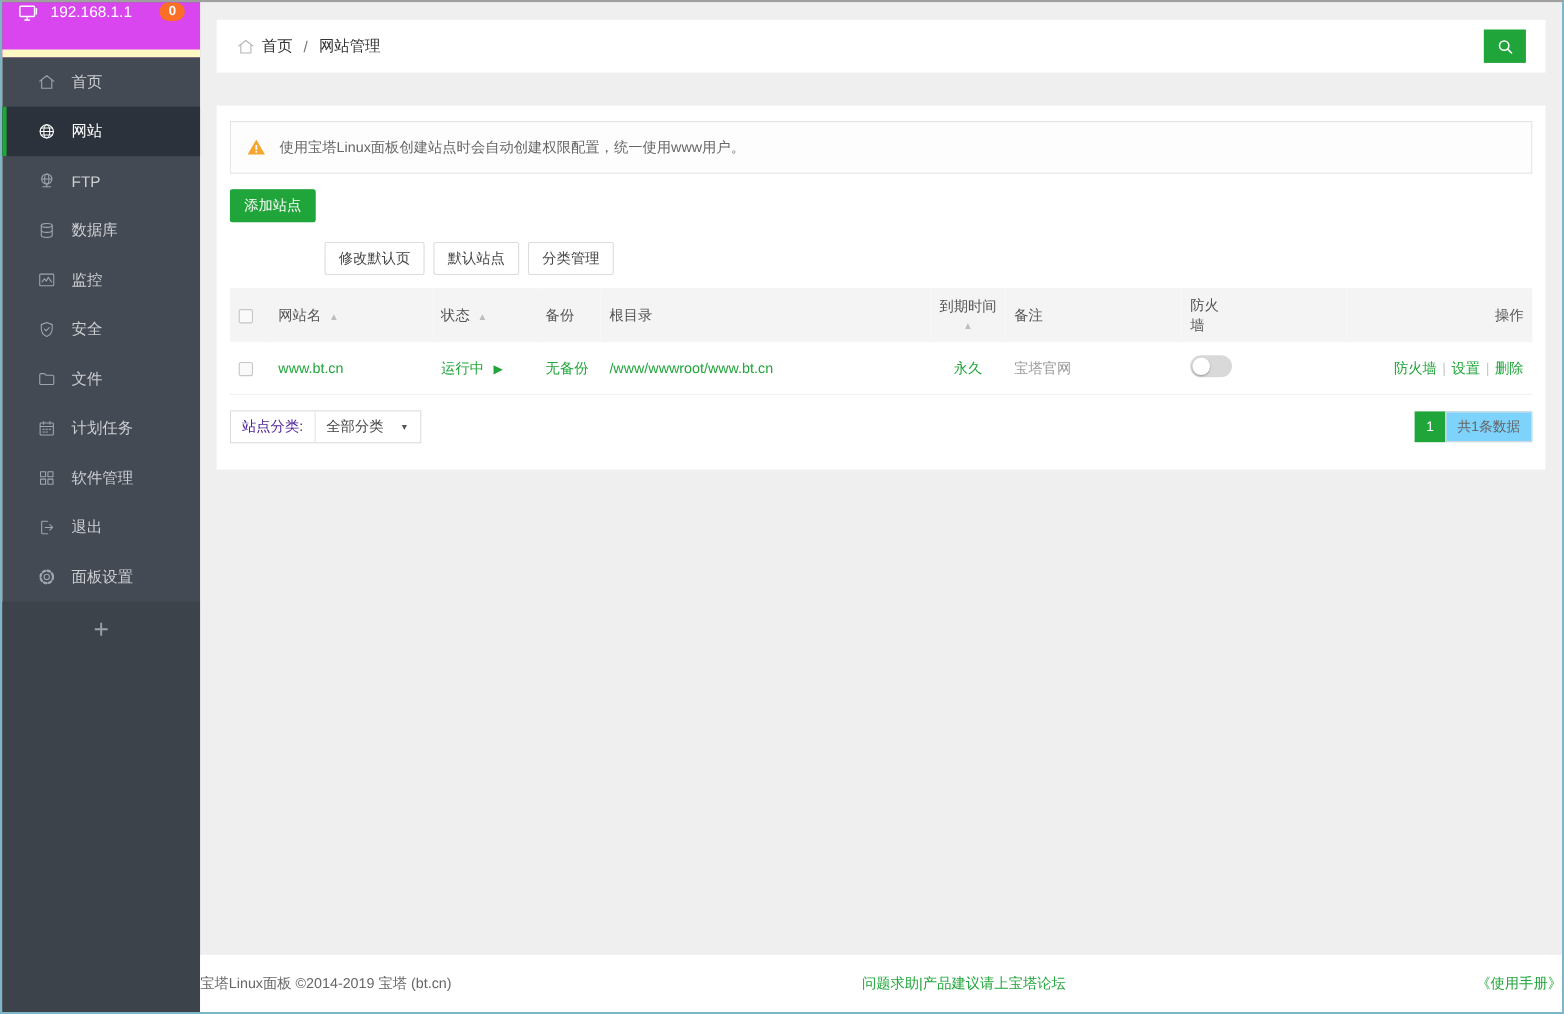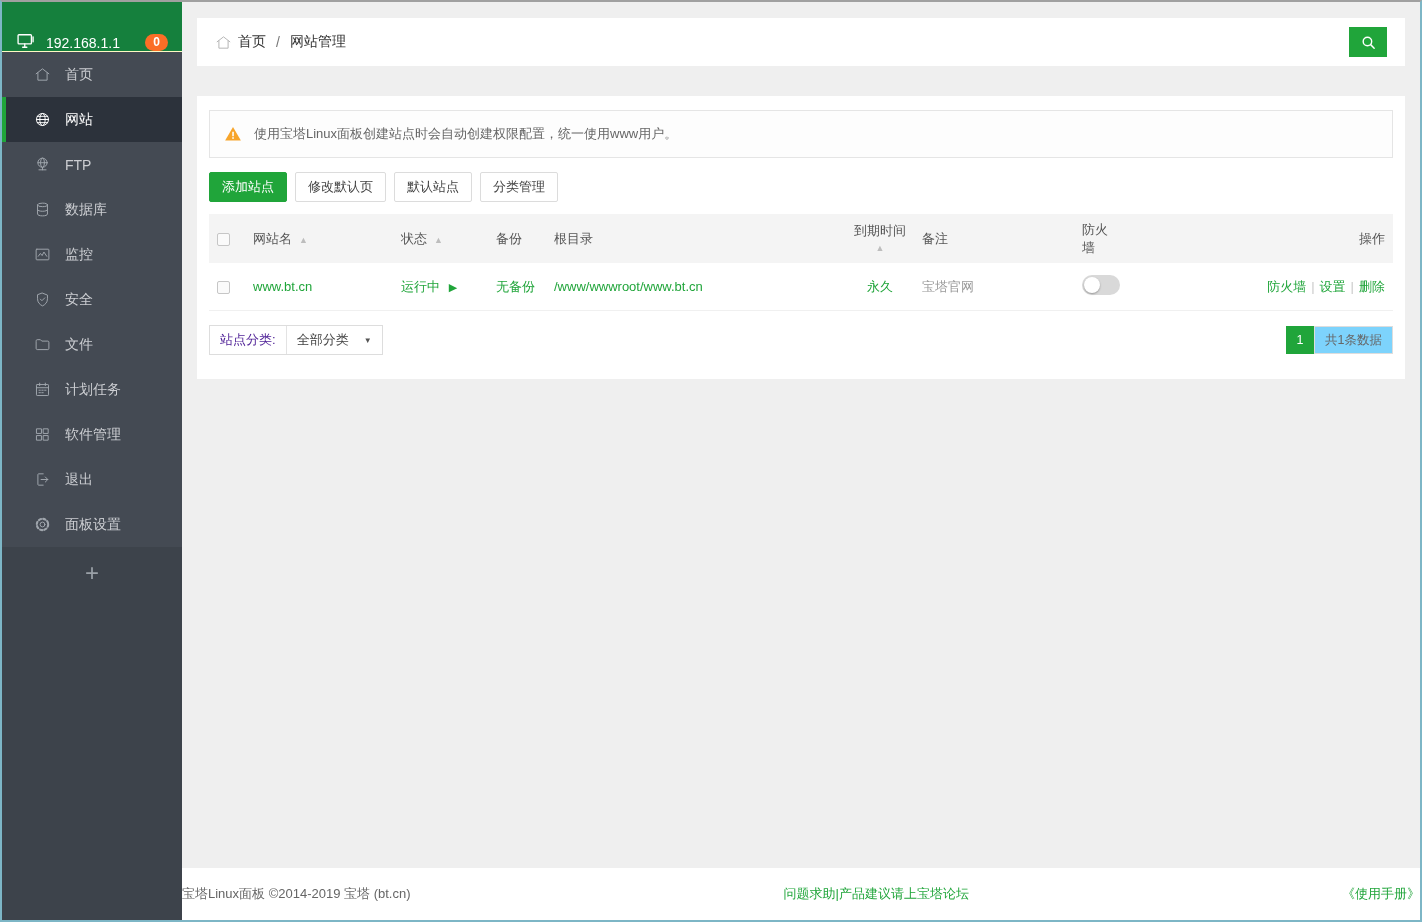--- a/index.html
+++ b/index.html
@@ -4,21 +4,21 @@
 <style>
   * { margin:0; padding:0; box-sizing:border-box; }
   html,body { width:1422px; height:922px; font-family:"Liberation Sans","DejaVu Sans",sans-serif; }
   .window {
     width:1422px; height:922px; display:flex; overflow:hidden; background:#efefef;
     border-top:2px solid #a0a0a0; border-left:2px solid #7db6c6;
     border-right:2px solid #7db6c6; border-bottom:2px solid #7db6c6;
   }
   
   .sidebar { width:180px; flex-shrink:0; background:#444a53; display:flex; flex-direction:column; }
-  .sb-header { height:50px; background:#15803d; border-bottom:1px solid #fef9c3; display:flex; align-items:flex-end; padding:0 14px; }
+  .sb-header { height:50px; background:#d946ef; border-bottom:7px solid #fef9c3; display:flex; align-items:flex-start; padding:0 14px; }
   .sb-header .ip { color:#fff; font-size:14px; margin-left:10px; }
   .badge { margin-left:auto; background:#fb6e26; color:#fff; font-size:12px; font-weight:bold; border-radius:9px; padding:2px 8px; line-height:1.1; cursor:pointer; }
   .sb-menu { display:flex; flex-direction:column; }
   .sb-item { height:45px; display:flex; align-items:center; gap:14px; padding-left:27px; border-left:4px solid transparent; color:#ccced2; font-size:14px; cursor:pointer; }
   .sb-item .sb-icon { width:18px; height:18px; color:#9fa5ac; display:flex; align-items:center; justify-content:center; }
   .sb-item.active { background:#2c323b; border-left-color:#20a53a; color:#fff; }
   .sb-item.active .sb-icon { color:#fff; }
   .sb-icon svg { width:17px; height:17px; stroke:currentColor; fill:none; stroke-width:1.4; stroke-linecap:round; stroke-linejoin:round; }
   .sb-bottom { flex:1; background:#3d434b; text-align:center; padding-top:10px; }
   .sb-plus { color:#9aa0a7; font-size:24px; line-height:1; cursor:pointer; display:inline-block; padding:4px 12px; }
@@ -34,21 +34,21 @@
   .searchbox input::placeholder { color:#a9a9a9; }
   .search-btn { width:38px; height:30px; background:#20a53a; border:1px solid #20a53a; display:flex; align-items:center; justify-content:center; cursor:pointer; }
   .search-btn svg { width:17px; height:17px; stroke:#fff; fill:none; stroke-width:2; stroke-linecap:round; }
   
   .panel { margin:30px 15px 0; background:#fff; padding:14px 12px 24px; }
   .notice { border:1px solid #e5e5e5; background:#fdfdfd; height:48px; display:flex; align-items:center; gap:12px; padding:0 14px; color:#666; font-size:13px; }
   .notice svg { width:18px; height:18px; flex-shrink:0; }
   .toolbar { margin-top:14px; display:flex; gap:8px; }
   .btn { height:30px; padding:0 12px; font-size:13px; border-radius:2px; cursor:pointer; font-family:inherit; }
   .btn.primary { background:#20a53a; border:1px solid #20a53a; color:#fff; }
-  .btn.secondary { background:#fff; border:1px solid #dcdcdc; color:#444; }
+  .btn.secondary { background:#fff; border:1px solid #dcdcdc; color:#444;margin-top:48px; }
   
   table { width:100%; border-collapse:collapse; margin-top:12px; font-size:13px; }
   thead th { background:#f4f4f4; color:#555; font-weight:normal; text-align:left; padding:7px 8px; line-height:1.35; vertical-align:middle; height:48px; }
   tbody td { padding:12px 8px; border-bottom:1px solid #f0f0f0; color:#333; vertical-align:middle; }
   .green { color:#20a53a; }
   .gray { color:#999; }
   .sort { font-size:9px; color:#bdbdbd; margin-left:7px; cursor:pointer; }
   .th-center { text-align:center; }
   .expire-head { display:inline-block; text-align:center; }
   .expire-head .sort { display:block; margin:3px 0 0; }

